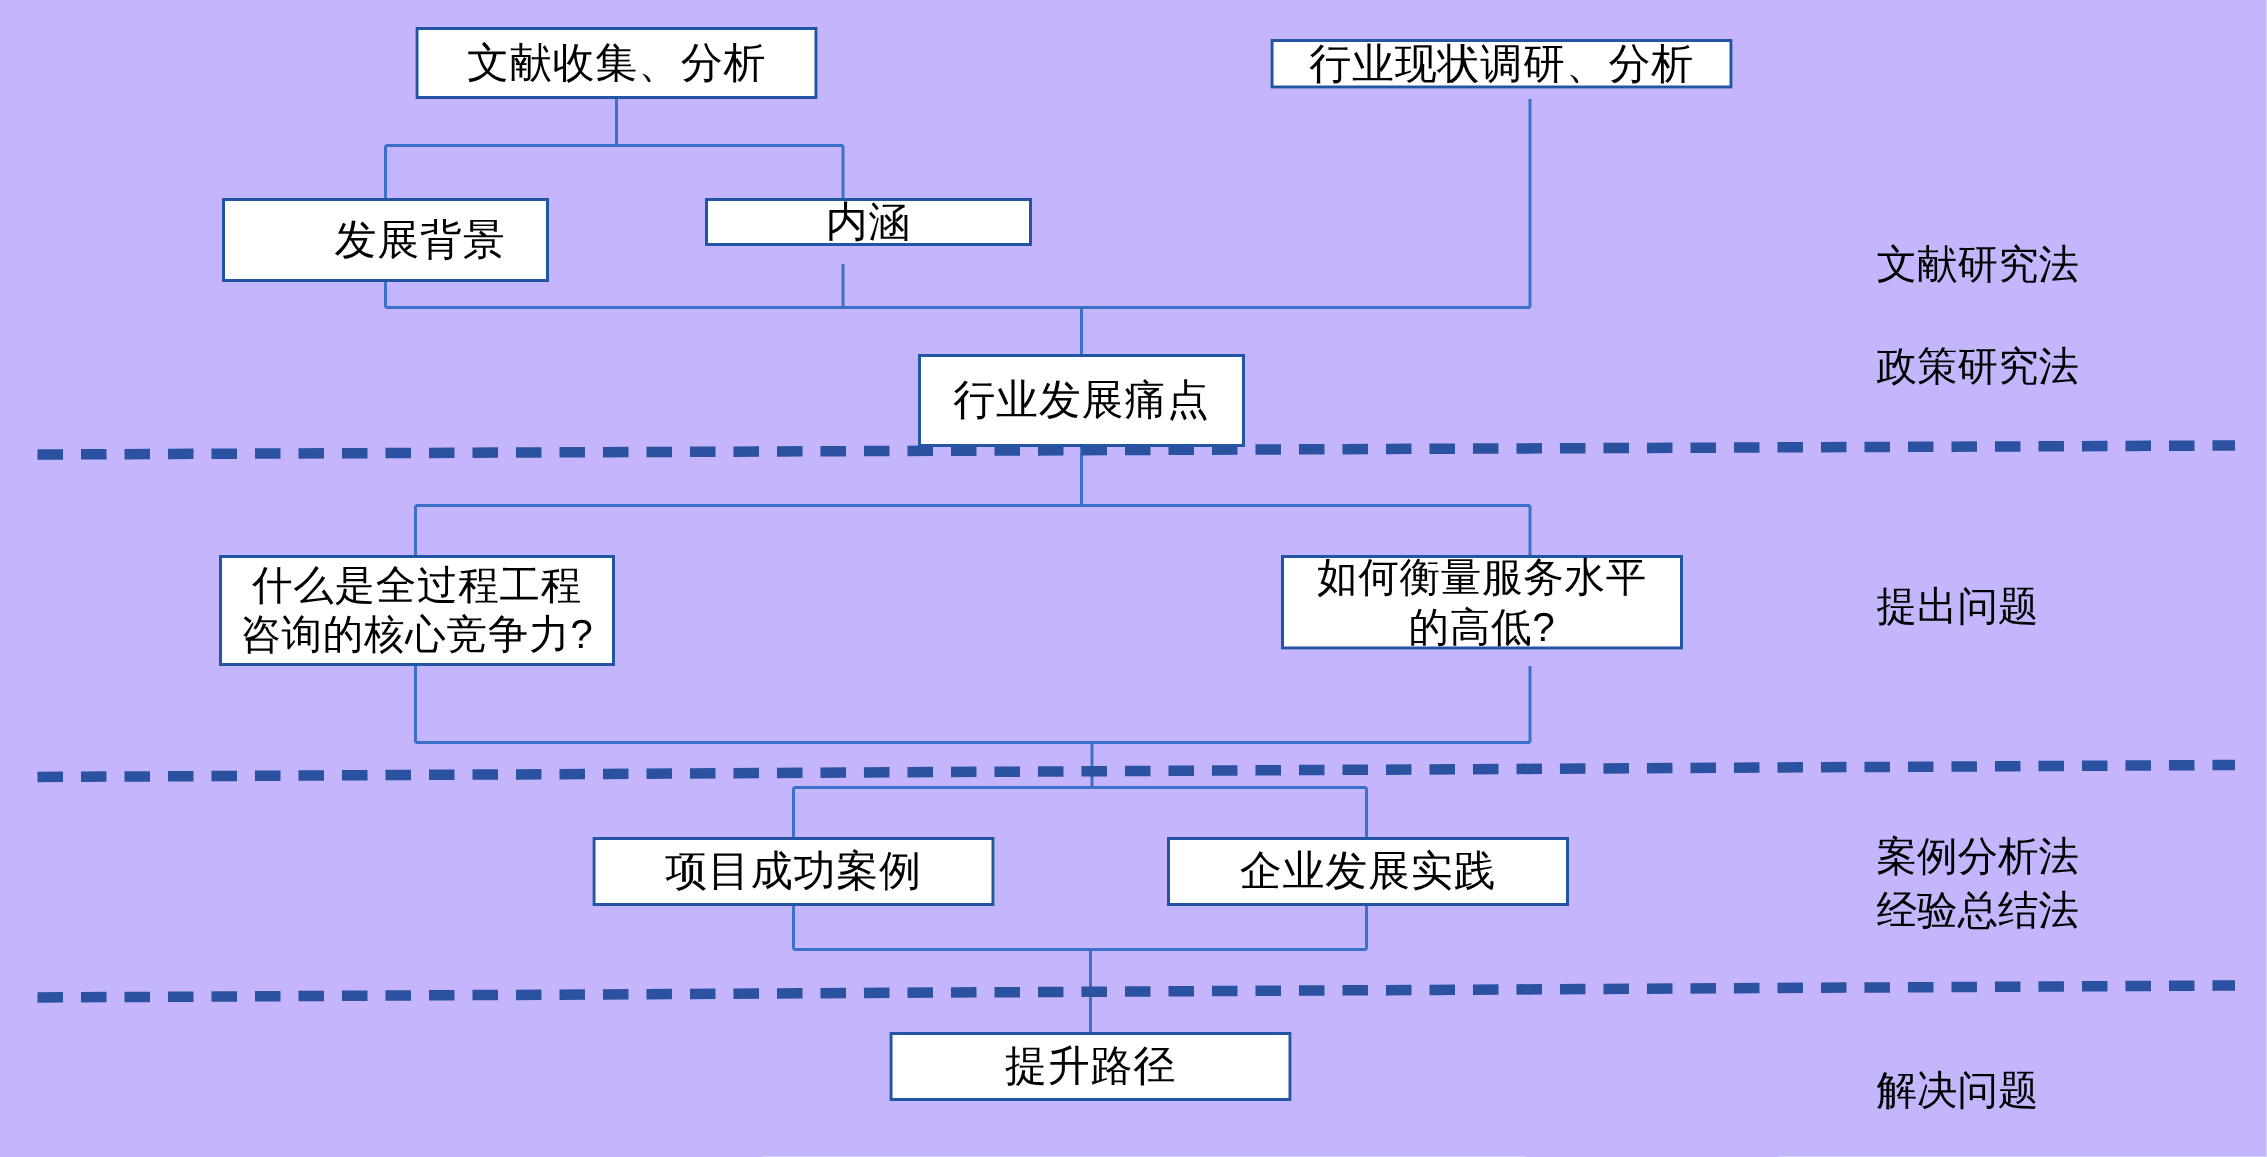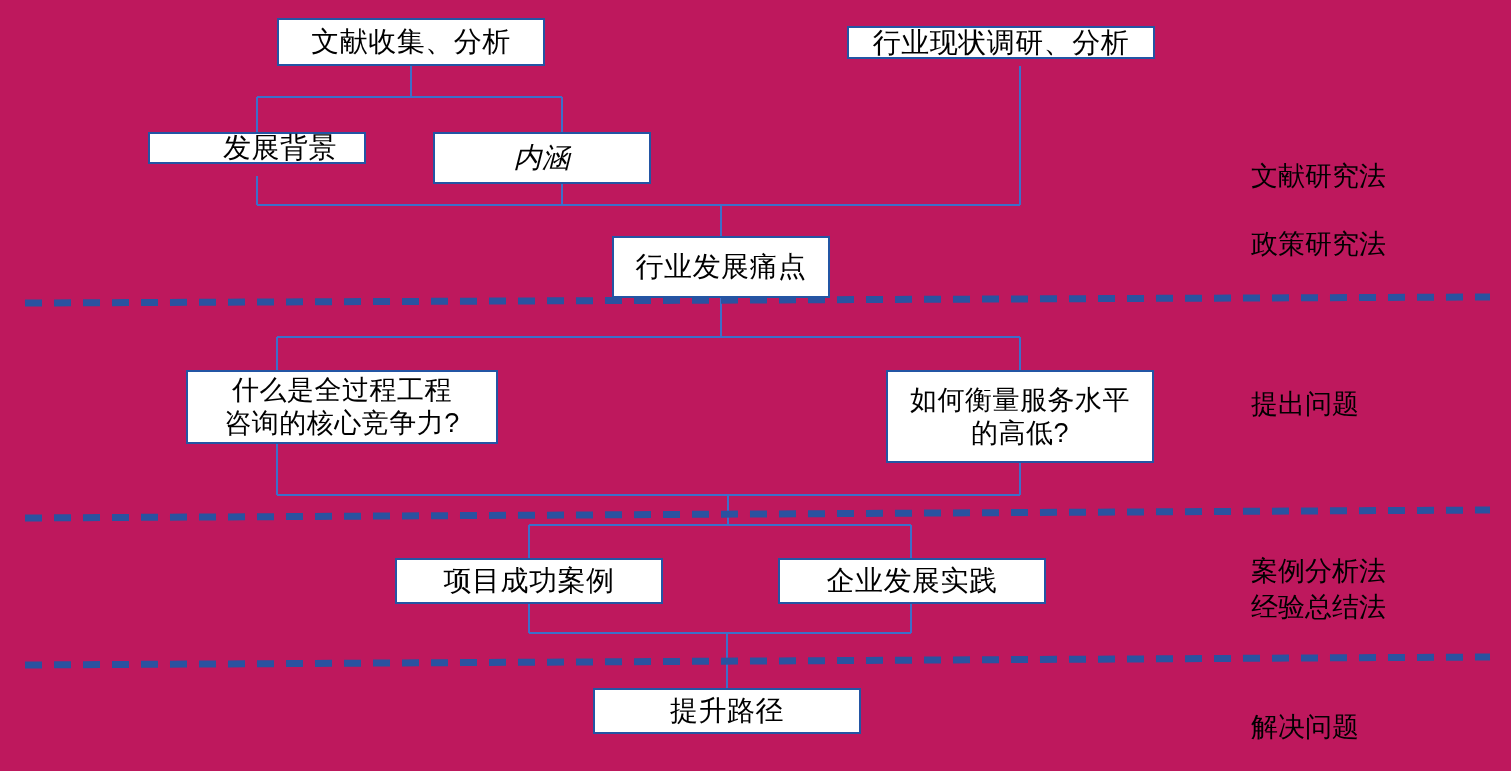--- a/index.html
+++ b/index.html
@@ -11,21 +11,21 @@
   body {
     width: 1511px;
     height: 771px;
     font-family: "Liberation Sans", "DejaVu Sans", sans-serif;
     overflow: hidden;
   }
   #diagram-root {
     position: relative;
     width: 1511px;
     height: 771px;
-    background: #be185d;
+    background: #c4b5fd;
   }
   #flow-svg {
     position: absolute;
     top: 0;
     left: 0;
     width: 1511px;
     height: 771px;
   }
   .node-box {
     position: absolute;
@@ -92,26 +92,26 @@
     <g id="divider-group">
         <line x1="25" y1="303" x2="1490" y2="297" stroke="#2A52A0" stroke-width="7" stroke-dasharray="17 12"></line>
         <line x1="25" y1="518" x2="1490" y2="510" stroke="#2A52A0" stroke-width="7" stroke-dasharray="17 12"></line>
         <line x1="25" y1="665" x2="1490" y2="657" stroke="#2A52A0" stroke-width="7" stroke-dasharray="17 12"></line>
       </g>
   </svg>
 
   <div id="nodes-layer">
       <div class="node-box" style="left: 277px; top: 18px; width: 268px; height: 48px; border-color: rgb(35, 85, 164);">文献收集、分析</div>
       <div class="node-box" style="left: 847px; top: 26px; width: 308px; height: 33px; border-color: rgb(35, 85, 164);">行业现状调研、分析</div>
-      <div class="node-box" style="left: 148px; top: 132px; width: 218px; height: 32px; border-color: rgb(35, 85, 164); padding-left: 46px;">发展背景</div>
-      <div class="node-box" style="left: 433px; top: 132px; width: 218px; height: 52px; border-color: rgb(35, 85, 164); font-style: italic;">内涵</div>
+      <div class="node-box" style="left: 148px; top: 132px; width: 218px; height: 56px; border-color: rgb(35, 85, 164); padding-left: 46px;">发展背景</div>
+      <div class="node-box" style="left: 470px; top: 132px; width: 218px; height: 32px; border-color: rgb(35, 85, 164);">内涵</div>
       <div class="node-box" style="left: 612px; top: 236px; width: 218px; height: 62px; border-color: rgb(35, 85, 164);">行业发展痛点</div>
-      <div class="node-box two-line" style="left: 146px; top: 370px; width: 312px; height: 74px; border-color: rgb(35, 85, 164); margin-left: 40px;">什么是全过程工程
+      <div class="node-box two-line" style="left: 146px; top: 370px; width: 264px; height: 74px; border-color: rgb(35, 85, 164);">什么是全过程工程
 咨询的核心竞争力?</div>
-      <div class="node-box two-line" style="left: 886px; top: 370px; width: 268px; height: 93px; border-color: rgb(35, 85, 164);">如何衡量服务水平
+      <div class="node-box two-line" style="left: 854px; top: 370px; width: 268px; height: 63px; border-color: rgb(35, 85, 164);">如何衡量服务水平
 的高低?</div>
       <div class="node-box" style="left: 395px; top: 558px; width: 268px; height: 46px; border-color: rgb(35, 85, 164); text-align: right;">项目成功案例</div>
       <div class="node-box" style="left: 778px; top: 558px; width: 268px; height: 46px; border-color: rgb(35, 85, 164);">企业发展实践</div>
       <div class="node-box" style="left: 593px; top: 688px; width: 268px; height: 46px; border-color: rgb(35, 85, 164);">提升路径</div>
     </div>
   <div id="labels-layer">
       <div class="stage-label" style="left: 1251px; top: 158px;">文献研究法</div>
       <div class="stage-label" style="left: 1251px; top: 226px;">政策研究法</div>
       <div class="stage-label" style="left: 1251px; top: 386px;">提出问题</div>
       <div class="stage-label" style="left: 1251px; top: 553px;">案例分析法

